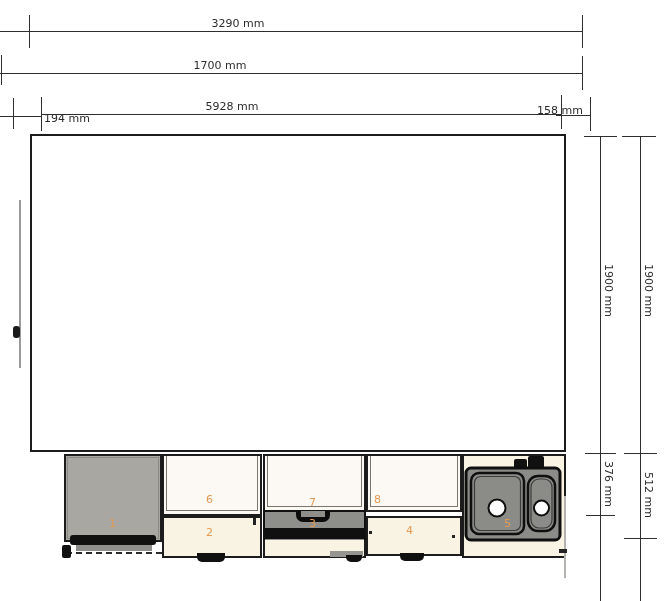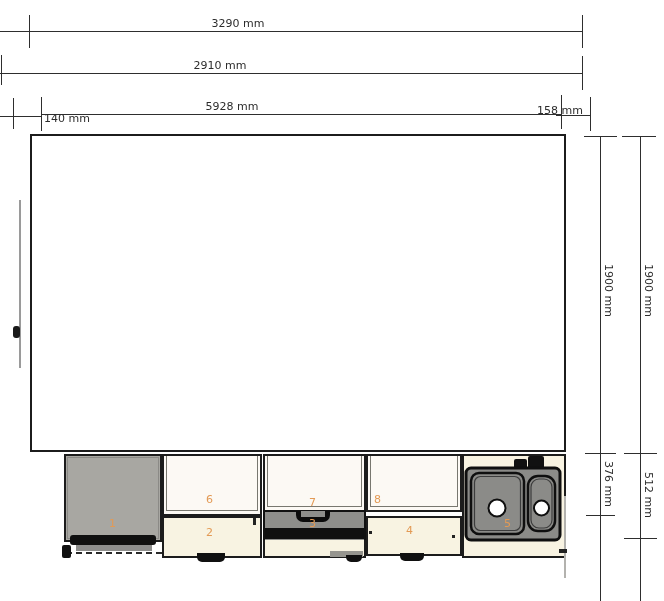--- a/index.html
+++ b/index.html
@@ -48,30 +48,30 @@
 <div class="canvas">
 
   <div class="hline" style="left:0;top:31px;width:583px;"></div>
   <div class="vline" style="left:29px;top:15px;height:33px;"></div>
   <div class="vline" style="left:582px;top:15px;height:33px;"></div>
   <div class="dimlabel center" style="left:238px;top:17px;">3290 mm</div>
 
   <div class="hline" style="left:0;top:73px;width:583px;"></div>
   <div class="vline" style="left:1px;top:55px;height:30px;"></div>
   <div class="vline" style="left:582px;top:56px;height:34px;"></div>
-  <div class="dimlabel center" style="left:220px;top:59px;">2910 mm</div>
+  <div class="dimlabel center" style="left:220px;top:59px;">1700 mm</div>
 
   <div class="hline" style="left:42px;top:114px;width:520px;"></div>
   <div class="vline" style="left:41px;top:97px;height:34px;"></div>
   <div class="vline" style="left:561px;top:95px;height:34px;"></div>
   <div class="dimlabel center" style="left:232px;top:100px;">5928 mm</div>
 
   <div class="hline" style="left:0;top:116px;width:42px;"></div>
   <div class="vline" style="left:13px;top:98px;height:31px;"></div>
-  <div class="dimlabel" style="left:44px;top:112px;">140 mm</div>
+  <div class="dimlabel" style="left:44px;top:112px;">194 mm</div>
 
   <div class="hline" style="left:556px;top:115px;width:35px;"></div>
   <div class="vline" style="left:590px;top:97px;height:34px;"></div>
   <div class="dimlabel" style="left:505px;top:104px;margin-left:32px;">158 mm</div>
 
   <div class="vline" style="left:600px;top:136px;height:465px;"></div>
   <div class="vline" style="left:640px;top:136px;height:465px;"></div>
 
   <div class="hline" style="left:584px;top:136px;width:33px;"></div>
   <div class="hline" style="left:622px;top:136px;width:34px;"></div>

